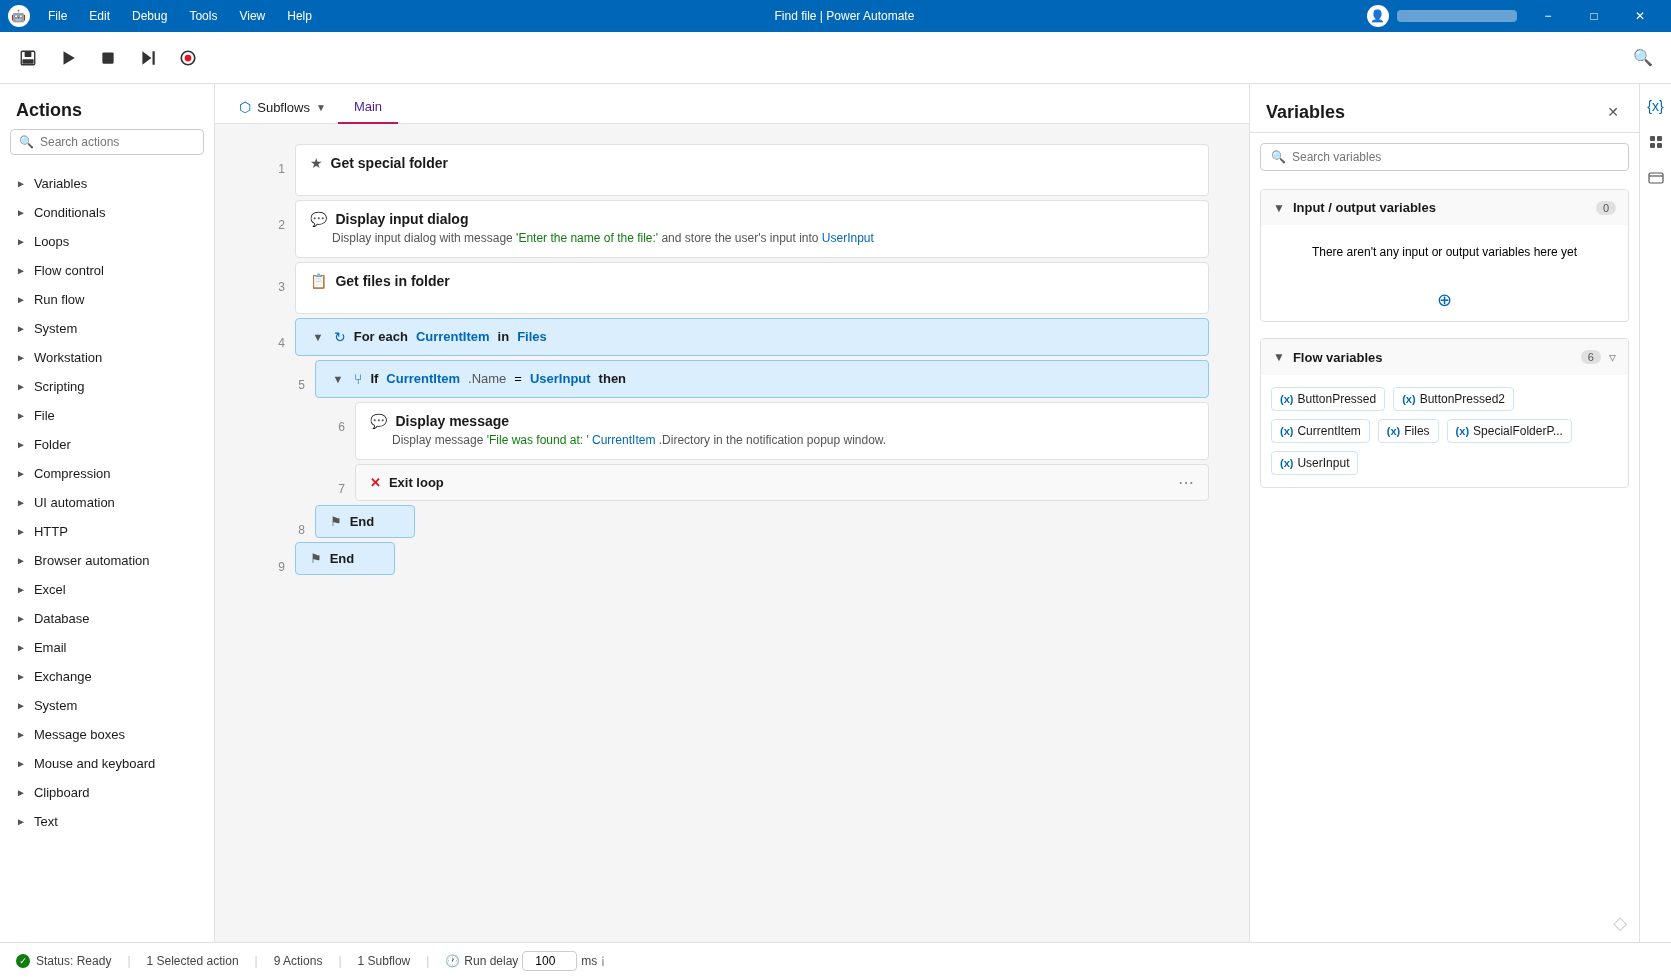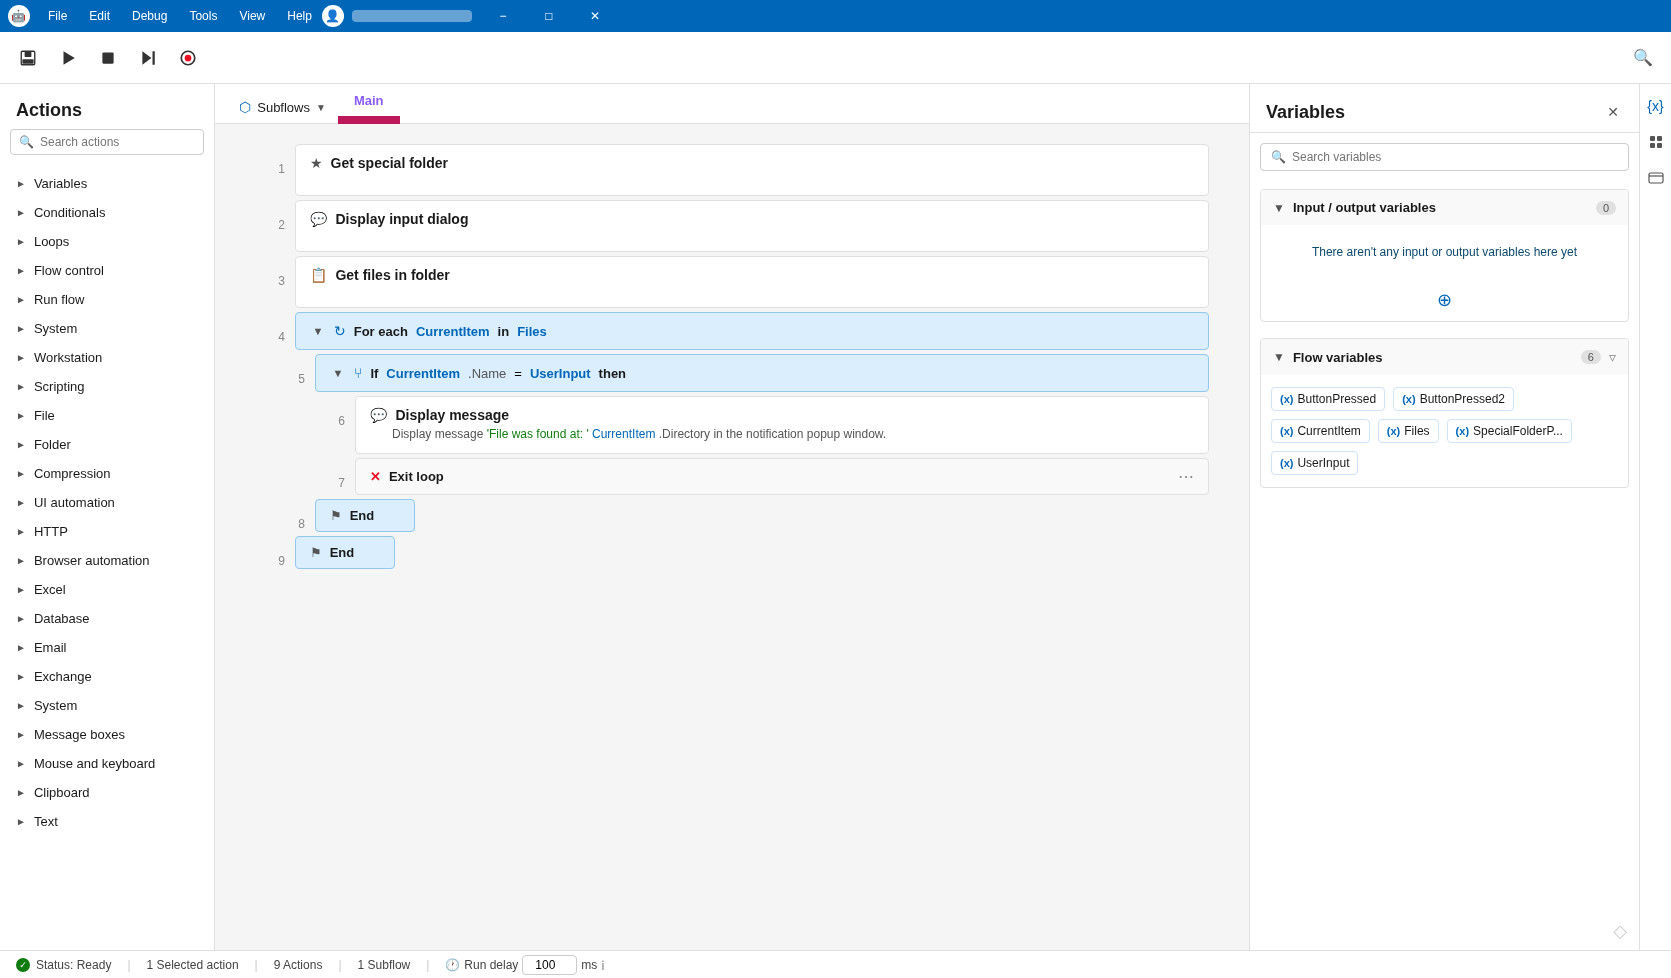--- a/index.html
+++ b/index.html
@@ -149,23 +149,23 @@
     }
     .tab-item {
       padding: 8px 16px;
       cursor: pointer;
       font-size: 13px;
       color: #555;
       border-bottom: 2px solid transparent;
       margin-bottom: -1px;
     }
     .tab-item.active {
-      color: #8b5cf6;
-      border-bottom: 8px solid #be185d;
-      font-weight: 700;
+      color: #4c1d95;
+      border-bottom: 2px solid #be185d;
+      font-weight: 400;
     }
     .subflows-btn {
       display: flex; align-items: center; padding: 8px 12px;
       cursor: pointer; font-size: 13px; color: #1a1a1a;
       gap: 6px;
     }
     .subflows-icon { color: #0067b8; font-size: 14px; }
 
     
     .flow-canvas {
@@ -270,21 +270,21 @@
       border-radius: 10px;
       padding: 1px 7px;
       font-size: 11px;
       color: #555;
     }
     .var-filter-btn { font-size: 14px; color: #888; cursor: pointer; }
 
     .var-empty {
       padding: 20px;
       text-align: center;
-      color: #0c4a6e;
+      color: #000000;
       font-size: 12px;
     }
     .var-add-btn {
       display: flex;
       align-items: center;
       justify-content: center;
       padding: 10px;
       cursor: pointer;
       color: #0067b8;
       font-size: 18px;
@@ -319,21 +319,21 @@
     }
     .right-tab-btn {
       width: 28px; height: 28px;
       display: flex; align-items: center; justify-content: center;
       cursor: pointer; border-radius: 4px; color: #555; font-size: 14px;
     }
     .right-tab-btn.active { color: #0067b8; }
 
     
     .statusbar {
-      height: 28px;
+      height: 36px;
       background: white;
       border-top: 1px solid #e0e0e0;
       display: flex;
       align-items: center;
       padding: 0 16px;
       gap: 16px;
       font-size: 12px;
       color: #444;
     }
     .status-ready { display: flex; align-items: center; gap: 6px; }
@@ -403,20 +403,21 @@
 <div class="titlebar">
   <div class="titlebar-robot">🤖</div>
   <div class="titlebar-menu">
     <div class="titlebar-menu-item">File</div>
     <div class="titlebar-menu-item">Edit</div>
     <div class="titlebar-menu-item">Debug</div>
     <div class="titlebar-menu-item">Tools</div>
     <div class="titlebar-menu-item">View</div>
     <div class="titlebar-menu-item">Help</div>
   </div>
+  <div class="titlebar-title">Find file | Power Automate</div>
   <div class="titlebar-robot">👤</div>
   <div class="titlebar-user-blurred"></div>
   <div class="titlebar-btn">−</div>
   <div class="titlebar-btn">□</div>
   <div class="titlebar-btn close">✕</div>
 </div>
 
 <div class="app-body">
 
   <div class="toolbar">
@@ -579,20 +580,23 @@
           </div>
         </div>
 
         <div class="flow-step">
           <div class="step-number">2</div>
           <div class="step-card">
             <div class="step-header">
               <span class="step-icon">💬</span>
               <span class="step-title">Display input dialog</span>
             </div>
+            <div class="step-desc">
+              Display input dialog with message <span class="step-str">'Enter the name of the file:'</span> and store the user's input into <span class="step-var">UserInput</span>
+            </div>
           </div>
         </div>
 
         <div class="flow-step">
           <div class="step-number">3</div>
           <div class="step-card">
             <div class="step-header">
               <span class="step-icon">📋</span>
               <span class="step-title">Get files in folder</span>
             </div>

